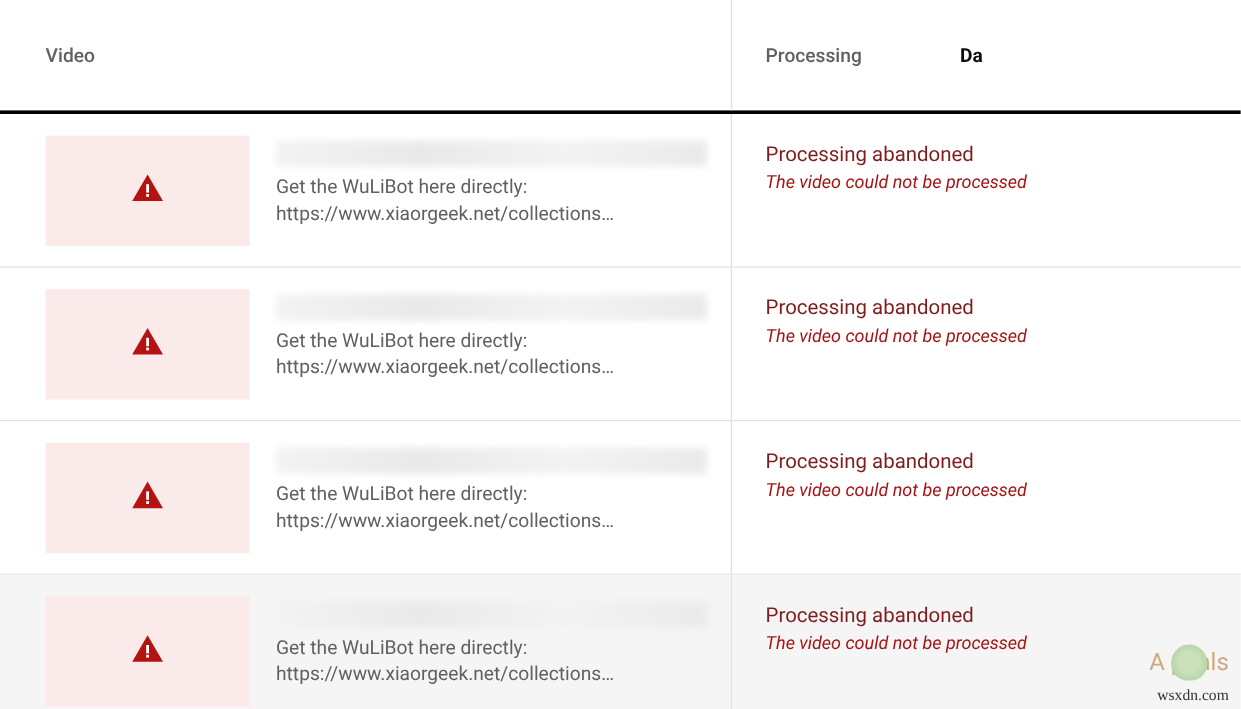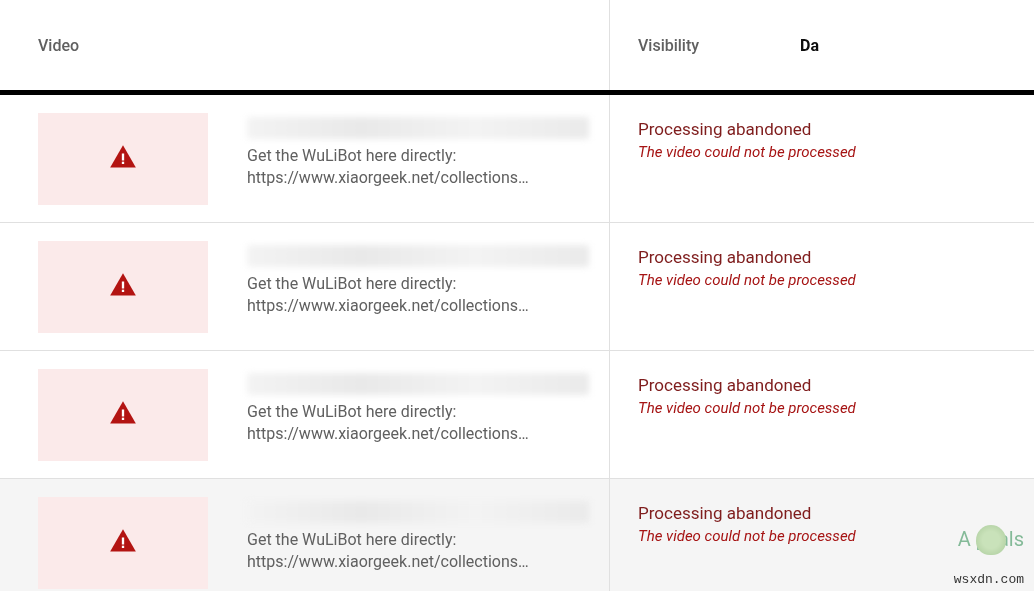--- a/index.html
+++ b/index.html
@@ -10,21 +10,21 @@
       height: 591px;
       overflow: hidden;
       position: relative;
     }
     .table {
       width: 100%;
       border-collapse: collapse;
     }
     .header-row {
       display: flex;
-      border-bottom: 5px solid #000000;
+      border-bottom: 3px solid #000000;
       height: 95px;
       align-items: center;
     }
     .col-video {
       width: 610px;
       padding-left: 38px;
       padding-right: 20px;
       border-right: 1px solid #e0e0e0;
       height: 100%;
       display: flex;
@@ -66,21 +66,21 @@
     }
     .video-row.last {
       background: #f5f5f5;
       border-bottom: none;
     }
     .video-cell {
       width: 610px;
       padding: 18px 20px 0 38px;
       border-right: 1px solid #e0e0e0;
       display: flex;
-      gap: 39px;
+      gap: 22px;
     }
     .thumb {
       width: 170px;
       height: 92px;
       background: #fbeaea;
       display: flex;
       align-items: center;
       justify-content: center;
       flex-shrink: 0;
     }
@@ -114,54 +114,54 @@
       margin-bottom: 4px;
     }
     .status-sub {
       font-size: 15px;
       color: #a61414;
       font-style: italic;
     }
     .watermark {
       position: absolute;
       right: 10px;
-      bottom: 40px;
+      bottom: 28px;
       opacity: 0.5;
       font-size: 20px;
-      color: #15803d;
+      color: #a16207;
       display: flex;
       align-items: center;
       gap: 4px;
     }
     .watermark-bug {
       width: 30px; height: 30px;
       background: radial-gradient(circle,#9fd080 40%,#7fb862 70%);
       border-radius: 50% 50% 45% 45%;
       position: relative;
     }
     .footer {
       position: absolute;
       bottom: 4px;
       right: 10px;
       font-size: 13px;
       color: #333;
-      font-family: Liberation Mono, monospace;
+      font-family: Liberation Serif, serif;
     }
   </style>
 </head>
 <body>
 
 <div class="table">
 
   <div class="header-row">
     <div class="col-video">
       <span class="header-label">Video</span>
     </div>
     <div class="col-visibility">
-      <span class="header-label">Visibility</span>
+      <span class="header-label">Processing</span>
     </div>
     <div class="col-date">
       <span>Da</span>
     </div>
   </div>
 
   <div class="video-row">
     <div class="video-cell">
       <div class="thumb">
         <span>

